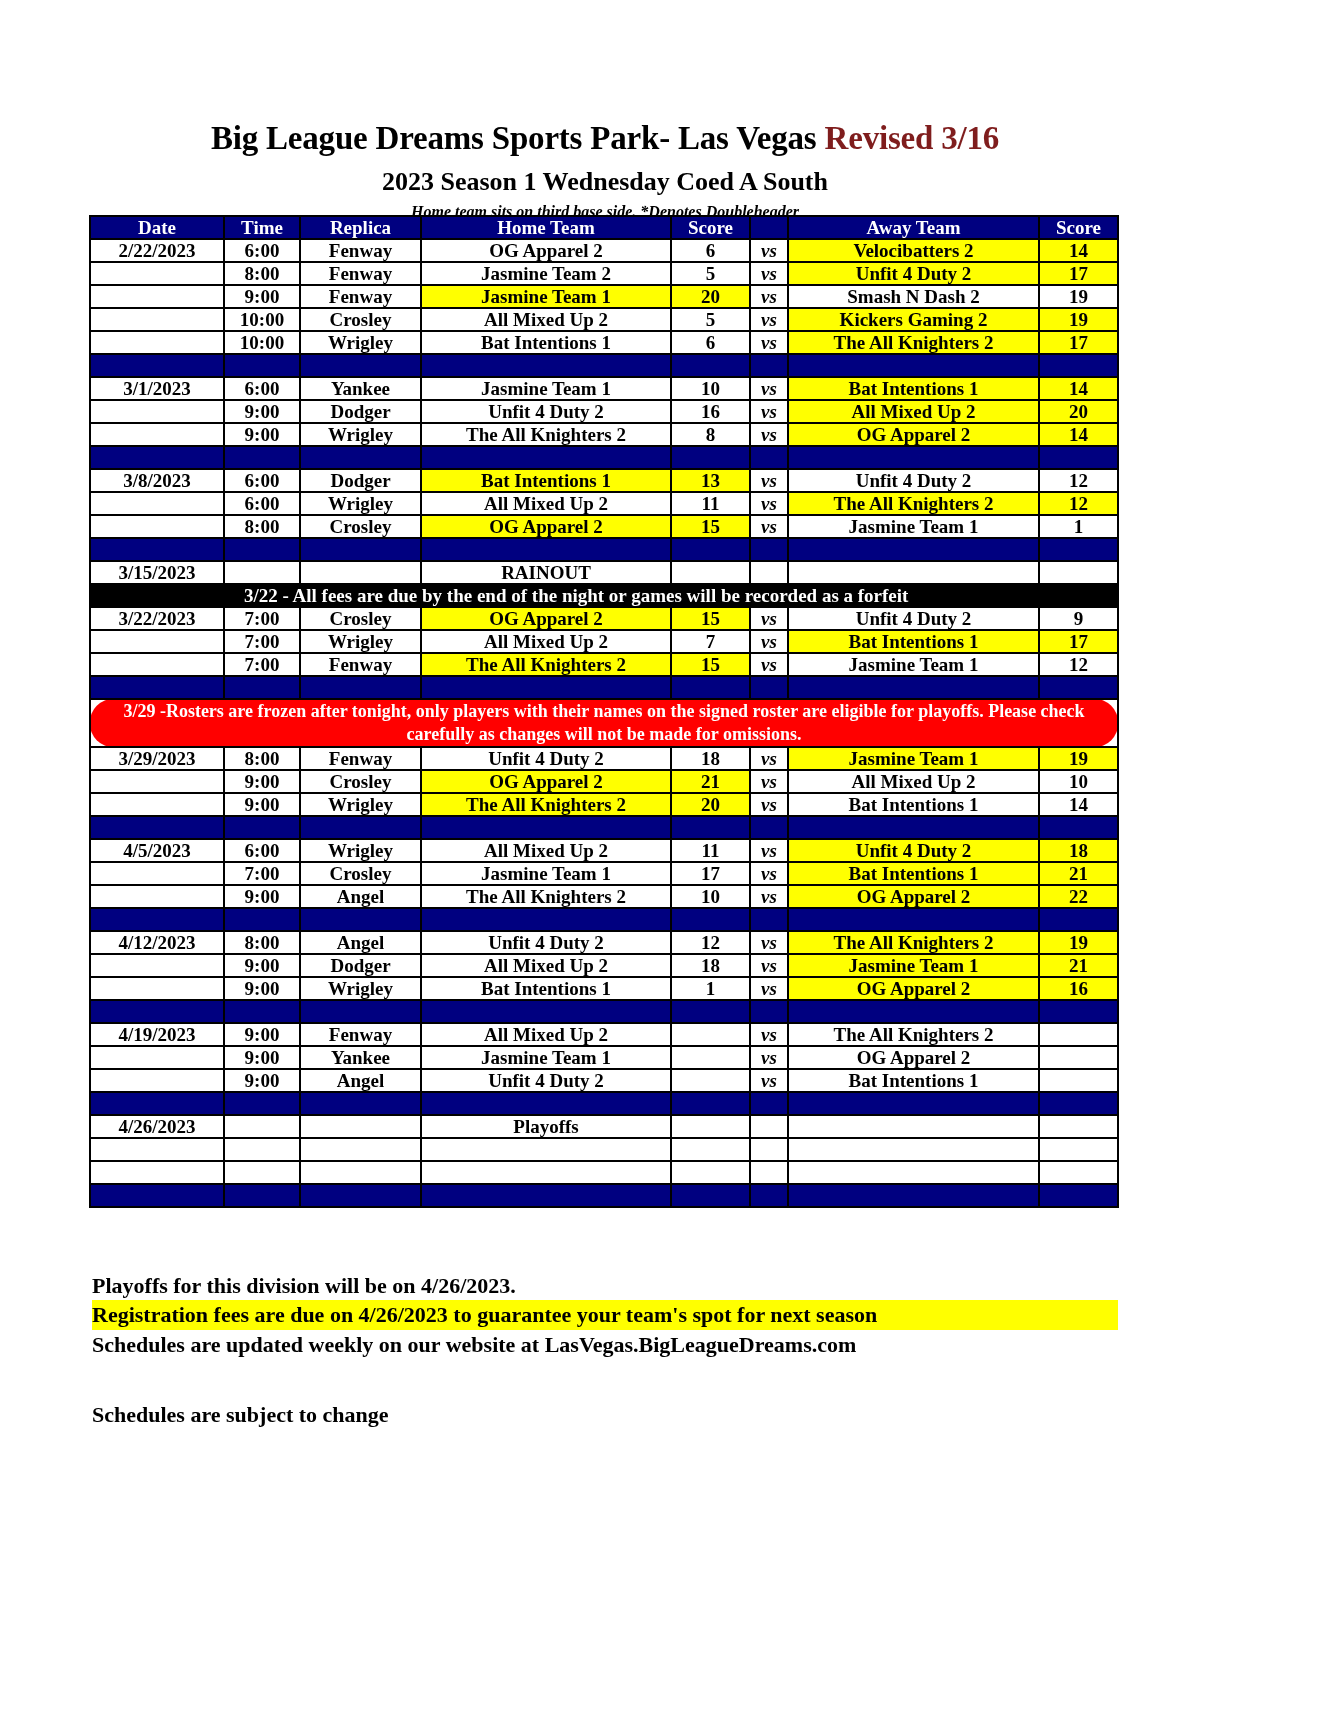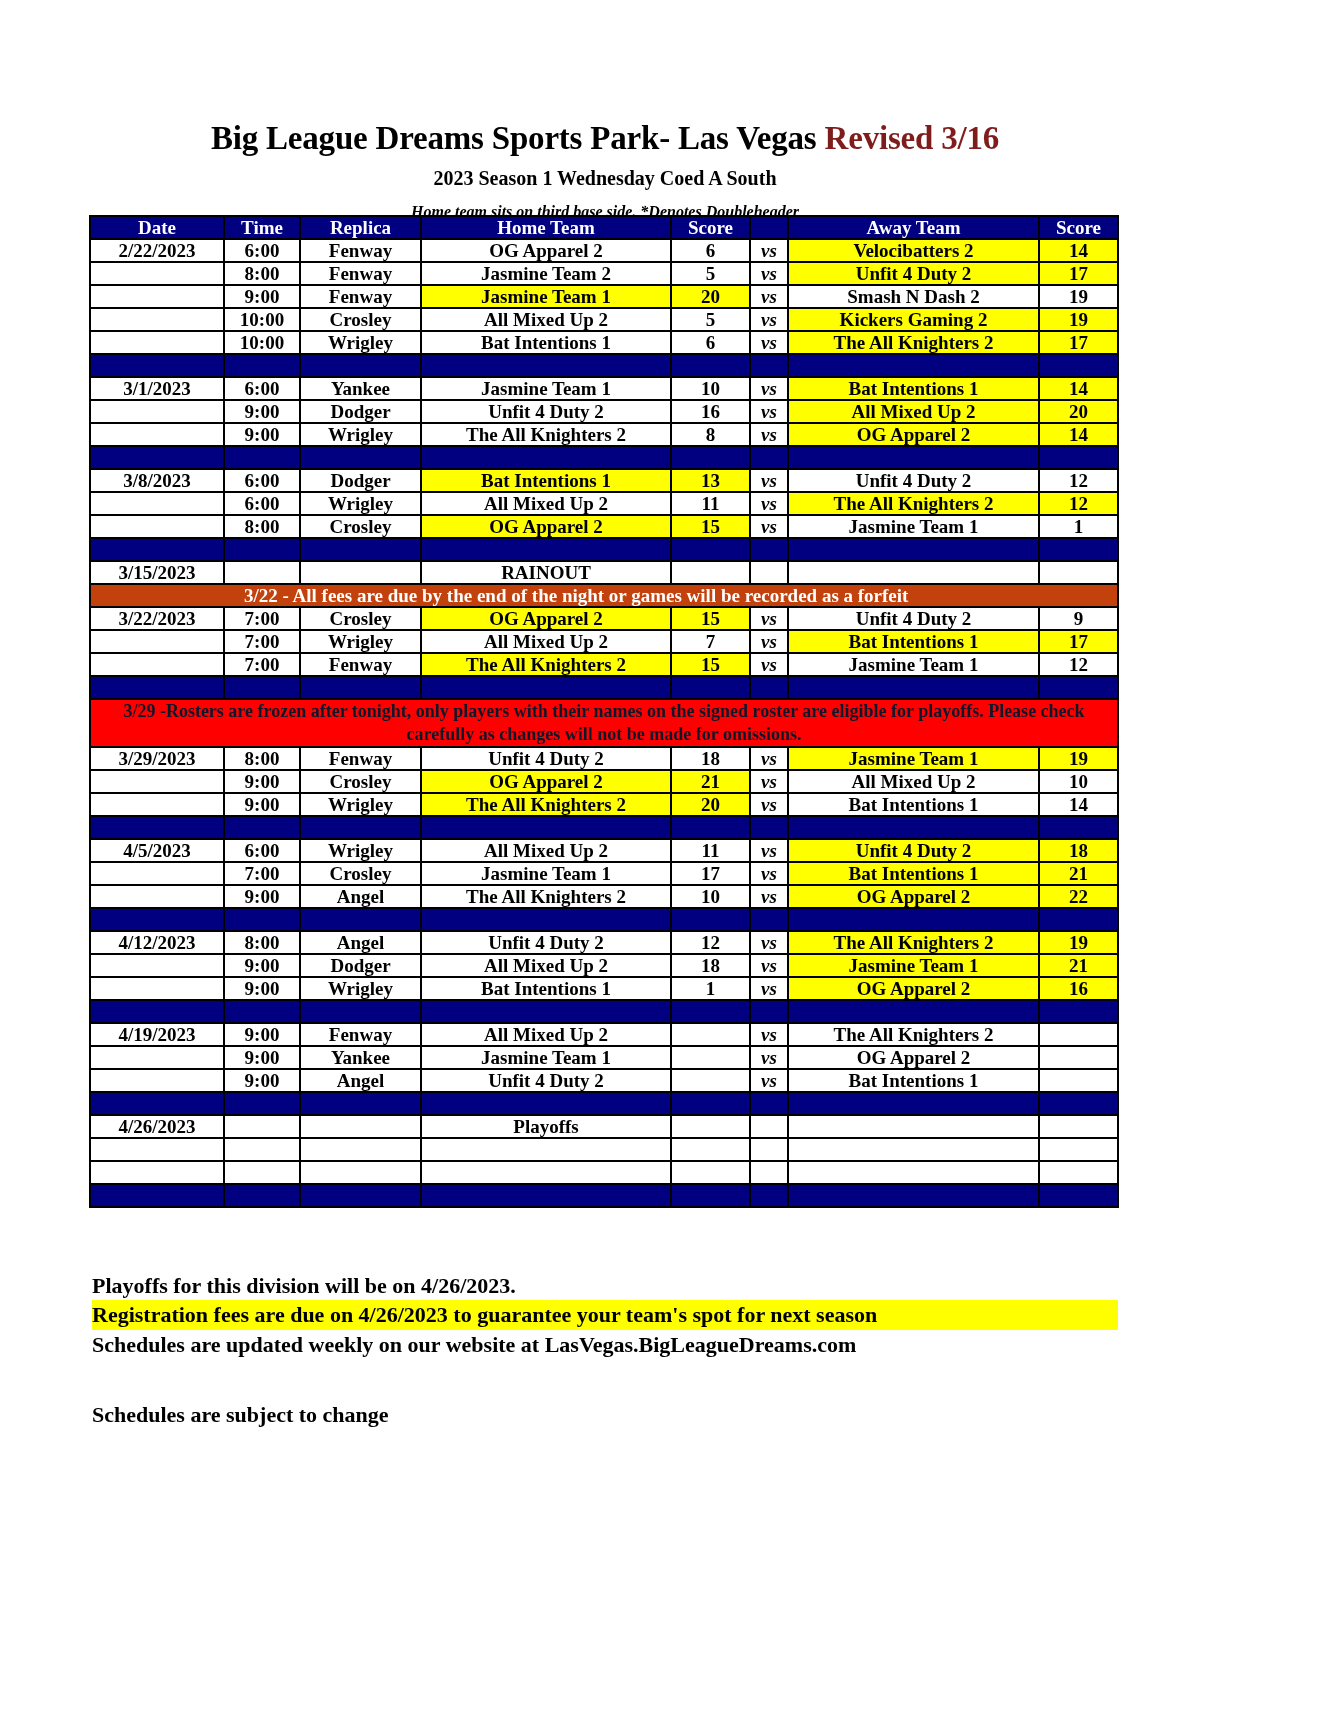--- a/index.html
+++ b/index.html
@@ -1,29 +1,29 @@
 <!DOCTYPE html>
 <html><head>
 <meta charset="utf-8">
 <style>
   html, body { margin: 0; padding: 0; background: #ffffff; }
   body { width: 1327px; height: 1717px; position: relative; font-family: "Liberation Serif", "DejaVu Serif", serif; color: #000; }
   .title { position: absolute; top: 120px; left: 0; width: 1210px; text-align: center; font-size: 33px; font-weight: bold; letter-spacing: -0.2px; }
   .title .rev { color: #7f1d1d; }
-  .subtitle { position: absolute; top: 167px; left: 0; width: 1210px; text-align: center; font-size: 20px; font-weight: bold; }
+  .subtitle { position: absolute; top: 167px; left: 0; width: 1210px; text-align: center; font-size: 26px; font-weight: bold; }
   .note { position: absolute; top: 203px; left: 0; width: 1210px; text-align: center; font-size: 16px; font-weight: bold; font-style: italic; }
   table.sched { position: absolute; top: 215px; left: 89px; width: 1030px; border-collapse: collapse; table-layout: fixed; }
   table.sched td, table.sched th { border: 2px solid #000; height: 21px; padding: 0; text-align: center; font-size: 19px; font-weight: bold; line-height: 20px; white-space: nowrap; overflow: hidden; }
   table.sched th { background: #000080; color: #fff; font-size: 19px; }
   table.sched td.home, table.sched td.away, table.sched td.score, table.sched td.ascore { font-weight: bold; }
   td.win { background: #ffff00; }
   td.vs { font-style: italic; font-size: 16px; }
   tr.sep td { background: #000080; height: 21px; }
-  tr.banner td { background: #c2410c; color: #fff; font-size: 19px; }
-  tr.alert td { background: #ff0000; color: #0f172a; font-size: 18px; line-height: 23px; height: 46px; white-space: normal; }
+  tr.banner td { background: #000000; color: #fff; font-size: 19px; }
+  tr.alert td { background: #ff0000; color: #ffffff; font-size: 18px; line-height: 23px; height: 46px; white-space: normal; border-radius: 23px; }
   .footer { position: absolute; left: 92px; font-weight: bold; font-size: 22px; width: 1026px; }
   .f1 { top: 1273px; }
   .f2 { top: 1300px; background: #ffff00; height: 30px; line-height: 29px; }
   .f3 { top: 1332px; }
   .f4 { top: 1362px; margin-top: 40px; }
 </style>
 </head>
 <body>
 
 <div class="title"><span>Big League Dreams Sports Park- Las Vegas </span><span class="rev">Revised 3/16</span></div>

